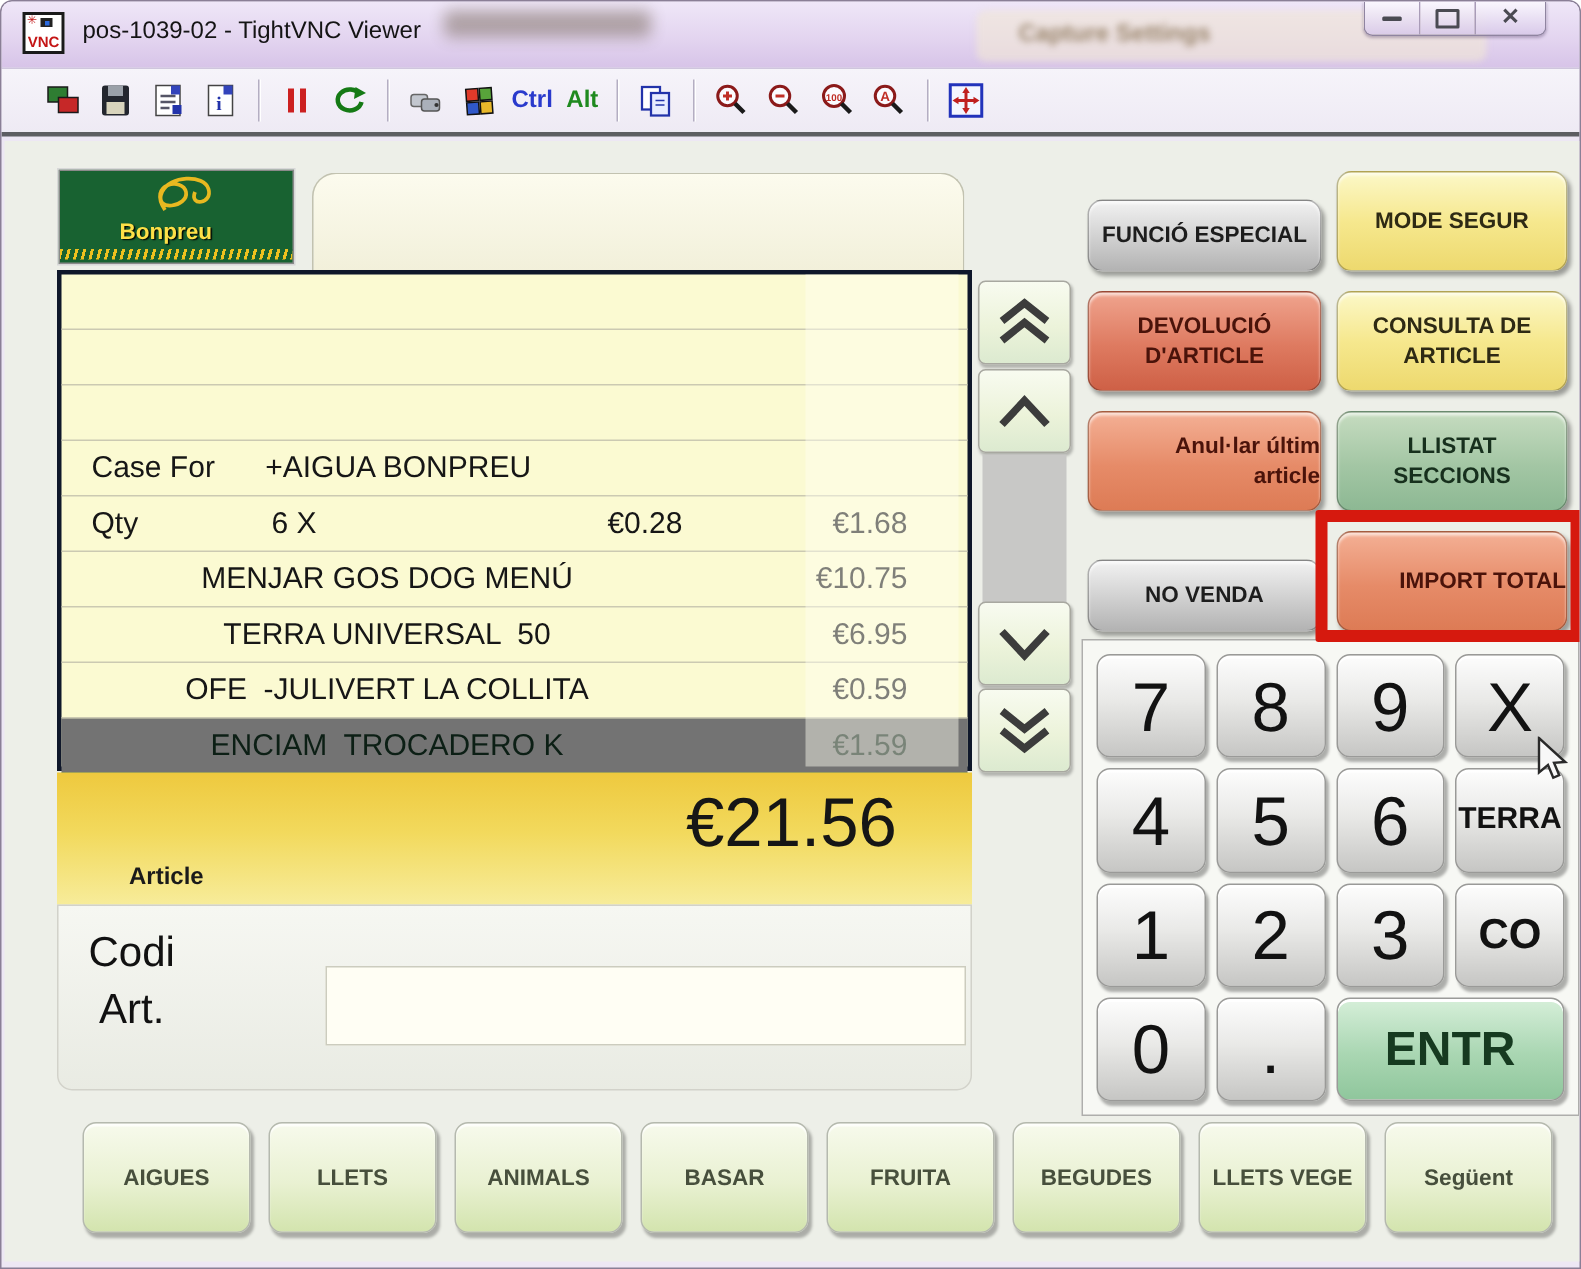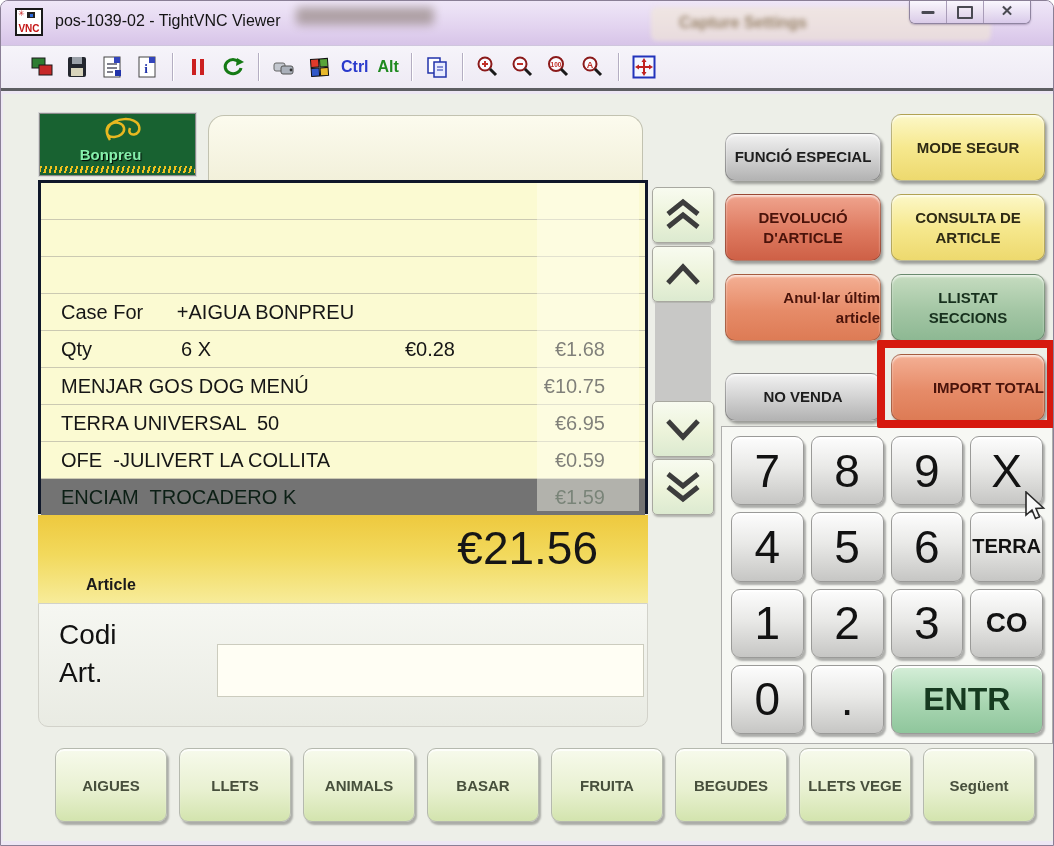--- a/index.html
+++ b/index.html
@@ -39,48 +39,48 @@
            border-bottom:3px solid #5d5e62;display:flex;align-items:center;padding-left:28px;gap:9px;box-sizing:border-box;}
   .tb-sep{width:1px;height:28px;background:#b4aec2;box-shadow:1px 0 0 #ffffff;margin:0 3px;}
   .tb-icon{width:26px;height:26px;display:flex;align-items:center;justify-content:center;}
   .tb-label{font-size:16px;font-weight:bold;}
   .lbl-ctrl{color:#2a3acc;}
   .lbl-alt{color:#1f8a1f;}
   
   .pos{position:absolute;left:2px;top:93px;width:1050px;height:747px;background:#edefe8;}
   .logo-box{position:absolute;left:36px;top:19px;width:157px;height:63px;background:#186231;
             border:1px solid #8a8a8a;outline:1px solid #d8d8d8;box-sizing:border-box;overflow:hidden;}
-  .logo-name{position:absolute;left:0;right:14px;top:32px;text-align:center;color:#86efac;font-size:15px;
+  .logo-name{position:absolute;left:0;right:14px;top:32px;text-align:center;color:#fde047;font-size:15px;
              font-weight:bold;text-shadow:1px 1px 1px #000;}
   .logo-zigzag{position:absolute;left:0;right:0;bottom:2px;height:7px;
                background:repeating-linear-gradient(105deg,#eec11e 0 2px,#186231 2px 5px);}
   .header-tab{position:absolute;left:205px;top:21px;width:435px;height:66px;
               background:linear-gradient(#fcfbee,#f2f0da);border:1px solid #c2c2b0;border-bottom:none;
               border-radius:16px 16px 0 0;box-sizing:border-box;}
   .receipt{position:absolute;left:35px;top:86px;width:610px;height:334px;background:#fbfad2;
            border:3px solid #0f172a;box-sizing:border-box;}
   .receipt::after{content:"";position:absolute;top:0;bottom:0;right:6px;width:102px;
                   background:rgba(255,255,242,.45);pointer-events:none;}
   .r-row{height:36px;display:flex;align-items:center;border-bottom:1px solid #cbc9b2;
          padding-left:20px;font-size:20px;color:#161616;box-sizing:content-box;}
   .r-row.hl{background:#737373;border-bottom-color:#3e8367;color:#0c1f15;}
   .r-row span{white-space:pre;}
   .rc-c1{width:120px;}
   .rc-c2{flex:1;}
   .rc-c3{width:110px;text-align:right;}
   .rc-price{width:150px;text-align:right;padding-right:40px;}
-  .rc-name{flex:1;}
+  .rc-name{flex:1;text-align:center;}
   .total-band{position:absolute;left:35px;top:421px;width:610px;height:88px;
               background:linear-gradient(180deg,#eec93e,#f2d95c 45%,#f7ec9a);}
   .total-amount{position:absolute;right:50px;top:6px;font-size:46px;color:#161616;}
   .article-label{position:absolute;left:48px;bottom:9px;font-size:16px;font-weight:bold;color:#1a1a1a;}
   .codi-panel{position:absolute;left:35px;top:509px;width:610px;height:124px;
               background:linear-gradient(#f6f7f2,#e9ebe3);border:1px solid #d2d2ca;
               border-radius:0 0 10px 10px;box-sizing:border-box;}
-  .codi-label{position:absolute;left:20px;top:12px;font-size:28px;color:#111;line-height:38px;}
+  .codi-label{position:absolute;left:20px;top:12px;font-size:28px;color:#111;line-height:38px;text-align:center;}
   .codi-input{position:absolute;left:178px;top:40px;width:427px;height:53px;background:#fffef4;
               border:1px solid #ccccbe;box-sizing:border-box;font-size:24px;padding:0 8px;
               font-family:"Liberation Sans",sans-serif;}
   
   .scrollcol{position:absolute;left:649px;top:93px;width:62px;height:327px;}
   .scr-btn{position:absolute;left:0;width:62px;height:56px;border:1px solid #a8a8a0;border-radius:5px;
            background:linear-gradient(#f8fbf0,#ecf3da 55%,#dcead0);box-sizing:border-box;
            display:flex;align-items:center;justify-content:center;box-shadow:1px 2px 2px rgba(0,0,0,.25);}
   .scr-track{position:absolute;left:3px;top:116px;width:56px;height:99px;background:#c8c8c6;}
   

